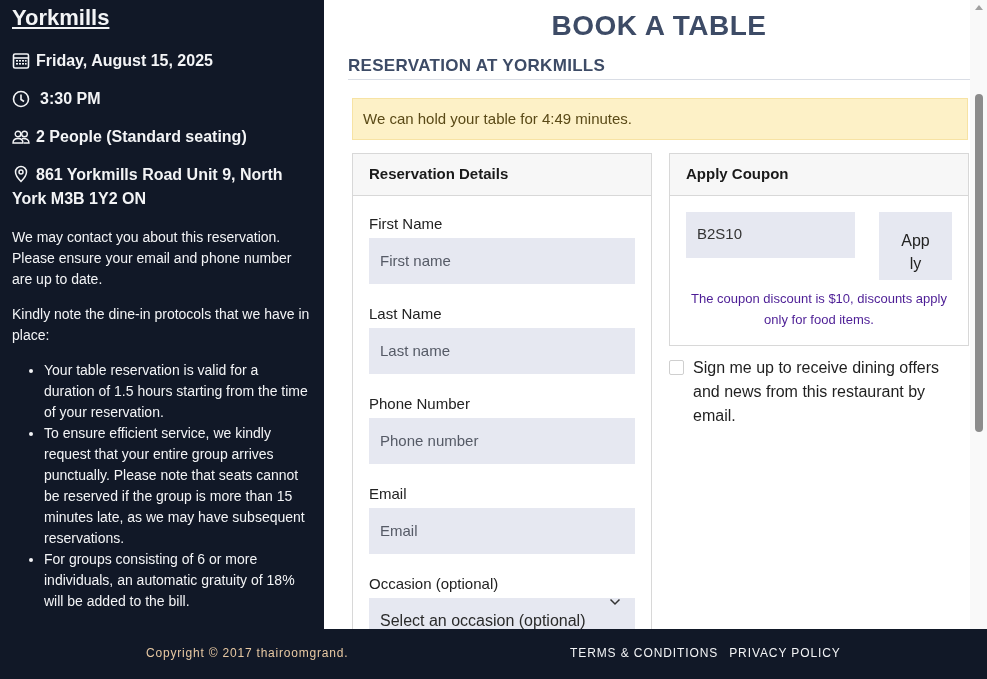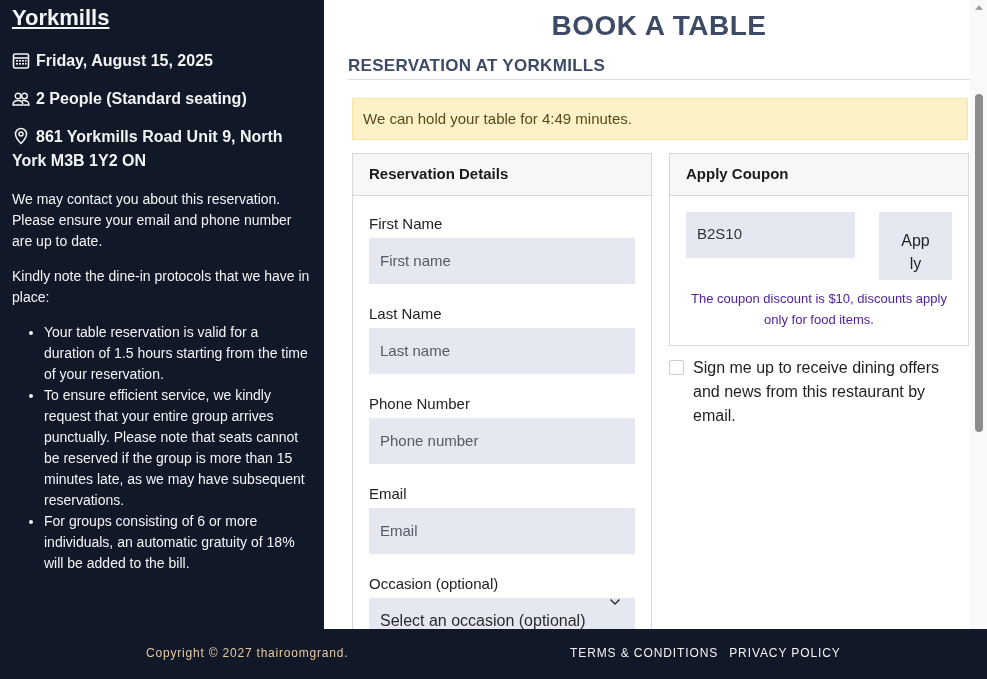--- a/index.html
+++ b/index.html
@@ -79,20 +79,27 @@
           <rect x="13" y="8" width="1.6" height="1.6"></rect>
           <rect x="4" y="11" width="2" height="1.6"></rect>
           <rect x="7" y="11" width="2" height="1.6"></rect>
           <rect x="10" y="11" width="2" height="1.6"></rect>
           <rect x="13" y="11" width="1.6" height="1.6"></rect>
         </g>
       </svg>
     <span class="txt">Friday, August 15, 2025</span>
   </div>
 
+  <div class="info-row time">
+    <svg class="ic" viewBox="0 0 18 18">
+        <circle cx="9" cy="9" r="7.5" fill="none" stroke="#f3f4f6" stroke-width="1.6"></circle>
+        <polyline points="9,4.5 9,9.5 12,11.5" fill="none" stroke="#f3f4f6" stroke-width="1.6"></polyline>
+      </svg>
+    <span class="txt">3:30 PM</span>
+  </div>
 
   <div class="info-row">
     <svg class="ic" viewBox="0 0 18 18">
         <circle cx="6" cy="6" r="2.8" fill="none" stroke="#f3f4f6" stroke-width="1.4"></circle>
         <circle cx="12.5" cy="6" r="2.8" fill="none" stroke="#f3f4f6" stroke-width="1.4"></circle>
         <path d="M1 15 Q1 10.5 6 10.5 Q11 10.5 11 15 Z" fill="none" stroke="#f3f4f6" stroke-width="1.4"></path>
         <path d="M10 10.6 Q17 10 17 15 L12 15" fill="none" stroke="#f3f4f6" stroke-width="1.4"></path>
       </svg>
     <span class="txt">2 People (Standard seating)</span>
   </div>
@@ -162,18 +169,18 @@
     </div>
   </div>
 </main>
 
 <div class="scrollbar">
   <div class="scroll-up"></div>
   <div class="scroll-thumb"></div>
 </div>
 
 <footer class="footer">
-  <span class="copyright">Copyright © 2027 thairoomgrand.</span>
+  <span class="copyright">Copyright © 2017 thairoomgrand.</span>
   <nav class="footer-links">
     <a>TERMS &amp; CONDITIONS</a>
     <a>PRIVACY POLICY</a>
   </nav>
 </footer>
 
 </body></html>

